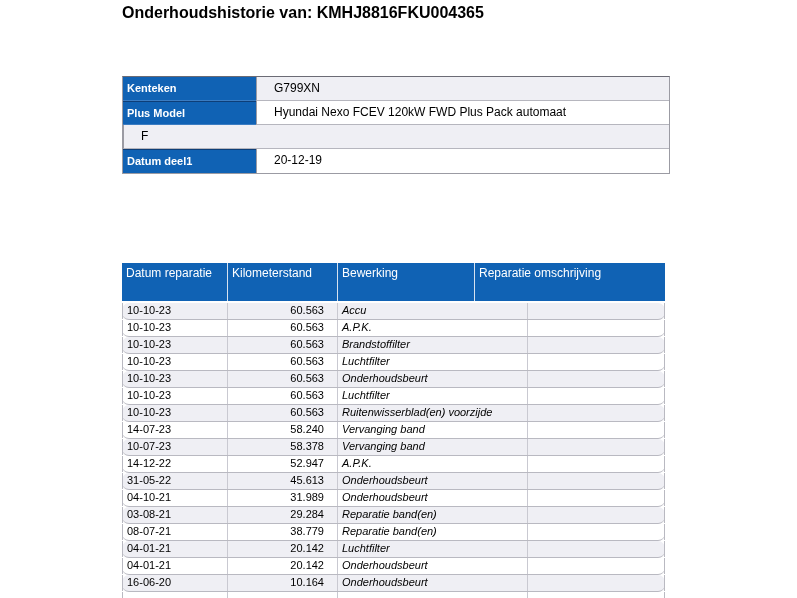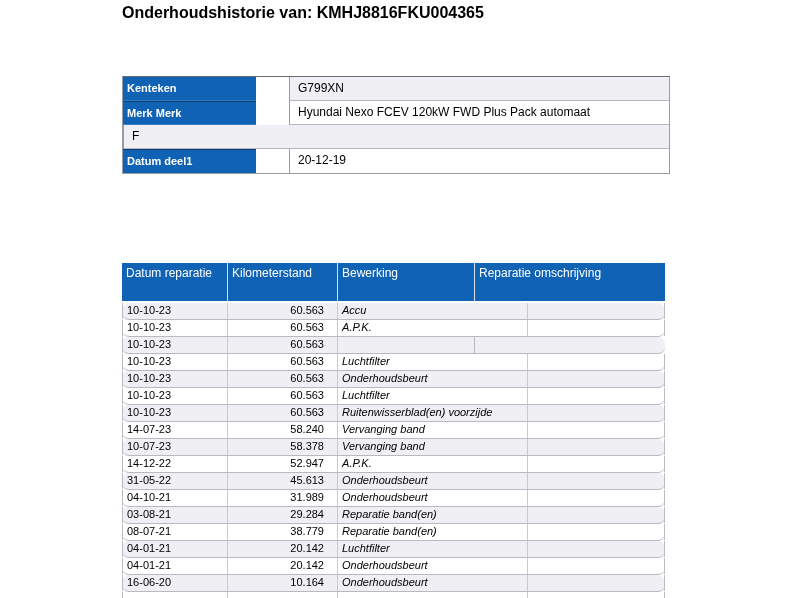--- a/index.html
+++ b/index.html
@@ -32,42 +32,42 @@
   }
 
   
   .vehicle-table {
     position:absolute;
     left:122px; top:76px;
     width:548px;
     border:1px solid var(--outer-border);
     border-top-color:#6b6b75;
   }
-  .vi-row { display:flex; height:24px;gap:33px; }
+  .vi-row { display:flex; height:24px; }
   .vi-row:last-child .vi-label,
   .vi-row:last-child .vi-value { border-bottom:none; }
   .vi-label {
     width:133px;
     background:var(--blue);
     color:#fff;
     font-weight:bold;
     font-size:11px;
     line-height:22px;
     padding-left:4px;
     border-bottom:1px solid var(--blue-divider);
     border-top:1px solid var(--blue-dark-edge);
     overflow:hidden;
     white-space:nowrap;
   }
   .vi-row:first-child .vi-label { border-top:none; }
   .vi-value {
     flex:1;
     font-size:12px;
     line-height:23px;
-    padding-left:8px;
+    padding-left:17px;
     border-bottom:1px solid #b6b6be;
     border-left:1px solid var(--outer-border);
     overflow:hidden;
     white-space:nowrap;
   }
   .vi-row:nth-child(odd)  .vi-value { background:var(--row-gray); }
   .vi-row:nth-child(even) .vi-value { background:var(--row-white); }
 
   
   .maint-table {
@@ -122,21 +122,21 @@
 <body>
 
 <div class="page-title">Onderhoudshistorie van: KMHJ8816FKU004365</div>
 
 <div class="vehicle-table" id="vehicle-table">
     <div class="vi-row">
       <div class="vi-label">Kenteken</div>
       <div class="vi-value">G799XN</div>
     </div>
     <div class="vi-row">
-      <div class="vi-label">Merk Merk</div>
+      <div class="vi-label">Plus Model</div>
       <div class="vi-value">Hyundai Nexo FCEV 120kW FWD Plus Pack automaat</div>
     </div>
     <div class="vi-row">
       <div class="vi-value">F</div>
     </div>
     <div class="vi-row">
       <div class="vi-label">Datum deel1</div>
       <div class="vi-value">20-12-19</div>
     </div>
   </div>
@@ -157,20 +157,21 @@
       </div>
       <div class="mt-row">
         <div class="mt-cell w0 c-datum">10-10-23</div>
         <div class="mt-cell w1 c-km">60.563</div>
         <div class="mt-cell w2 c-oms">A.P.K.</div>
         <div class="mt-cell w3 c-bew"></div>
       </div>
       <div class="mt-row">
         <div class="mt-cell w0 c-datum">10-10-23</div>
         <div class="mt-cell w1 c-km">60.563</div>
+        <div class="mt-cell w2 c-oms">Brandstoffilter</div>
         <div class="mt-cell w3 c-bew"></div>
       </div>
       <div class="mt-row">
         <div class="mt-cell w0 c-datum">10-10-23</div>
         <div class="mt-cell w1 c-km">60.563</div>
         <div class="mt-cell w2 c-oms">Luchtfilter</div>
         <div class="mt-cell w3 c-bew"></div>
       </div>
       <div class="mt-row">
         <div class="mt-cell w0 c-datum">10-10-23</div>

